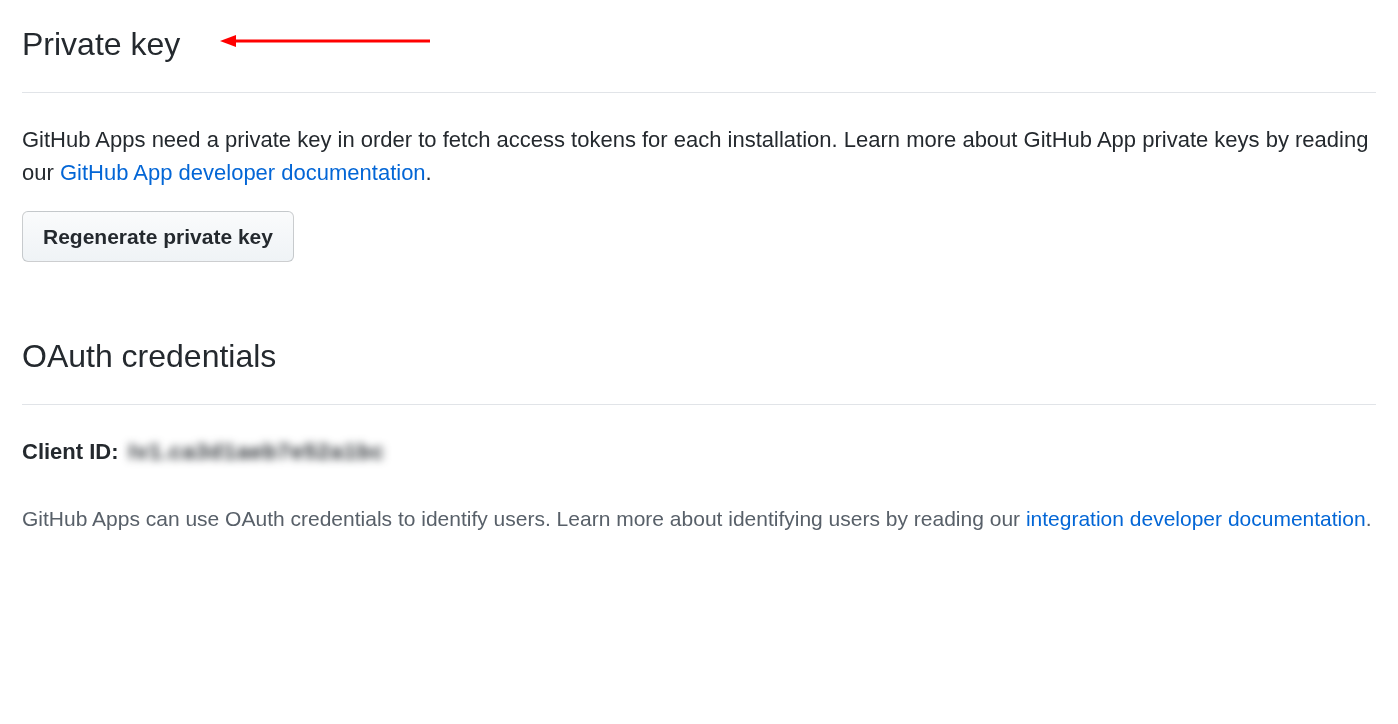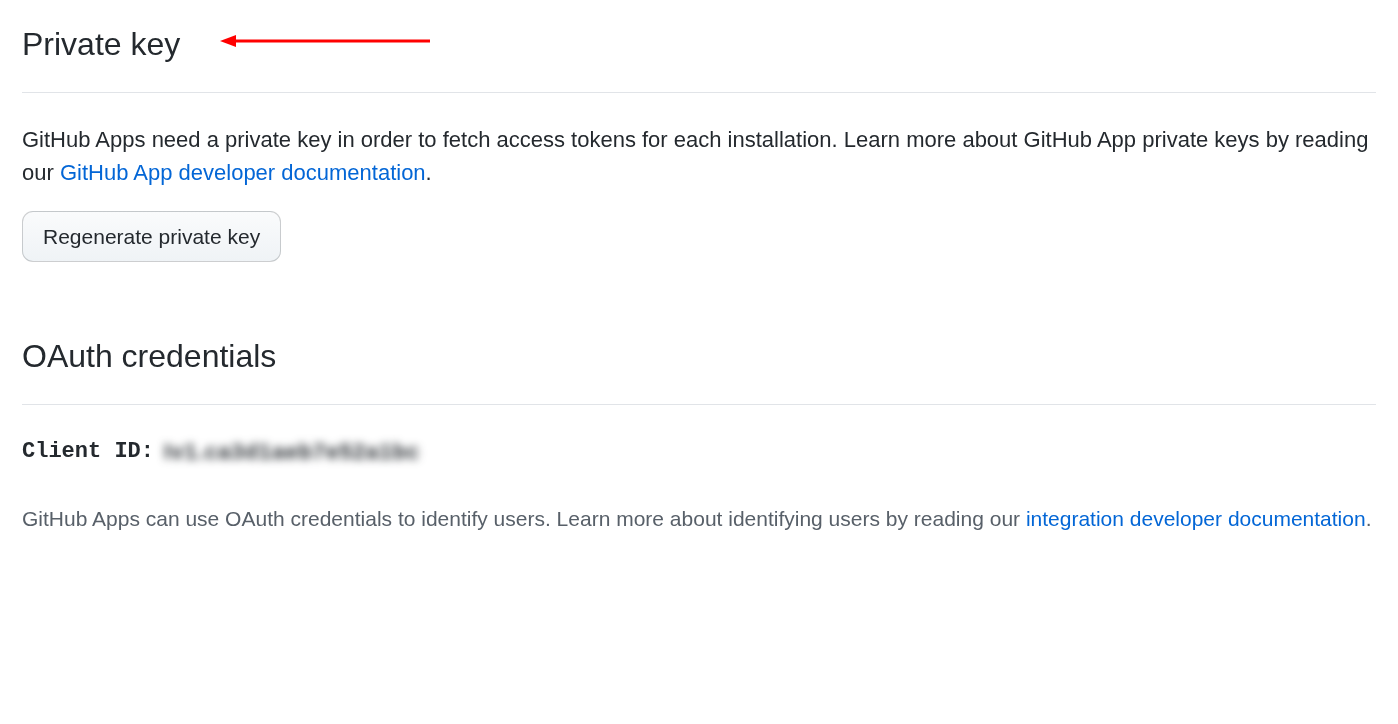--- a/index.html
+++ b/index.html
@@ -58,42 +58,41 @@
     }
     .blurred {
       filter: blur(4px);
       letter-spacing: 1px;
       font-weight: 700;
       color: #24292e;
     }
     .btn {
       display: inline-block;
       font-size: 21px;
-      font-weight: 400;
+      font-weight: 700;
       color: #24292e;
       background: linear-gradient(180deg, #fafbfc, #eff3f6);
       border: 1px solid rgba(27,31,35,0.2);
-      border-radius: 11px;
+      border-radius: 6px;
       padding: 12px 20px;
       cursor: pointer;
       line-height: 1.2;
     }
     .oauth-section {
       margin-top: 70px;
     }
     .cred-row {
       font-size: 22px;
       color: #24292e;
       margin-bottom: 22px;
       display: flex;
       align-items: center;
     }
     .cred-label {
       font-weight: 600;
-      font-family: Liberation Mono, monospace;
     }
     .cred-value {
       margin-left: 10px;
     }
     .oauth-desc {
       font-size: 21px;
       color: #586069;
       line-height: 1.5;
       margin-top: 35px;
     }

